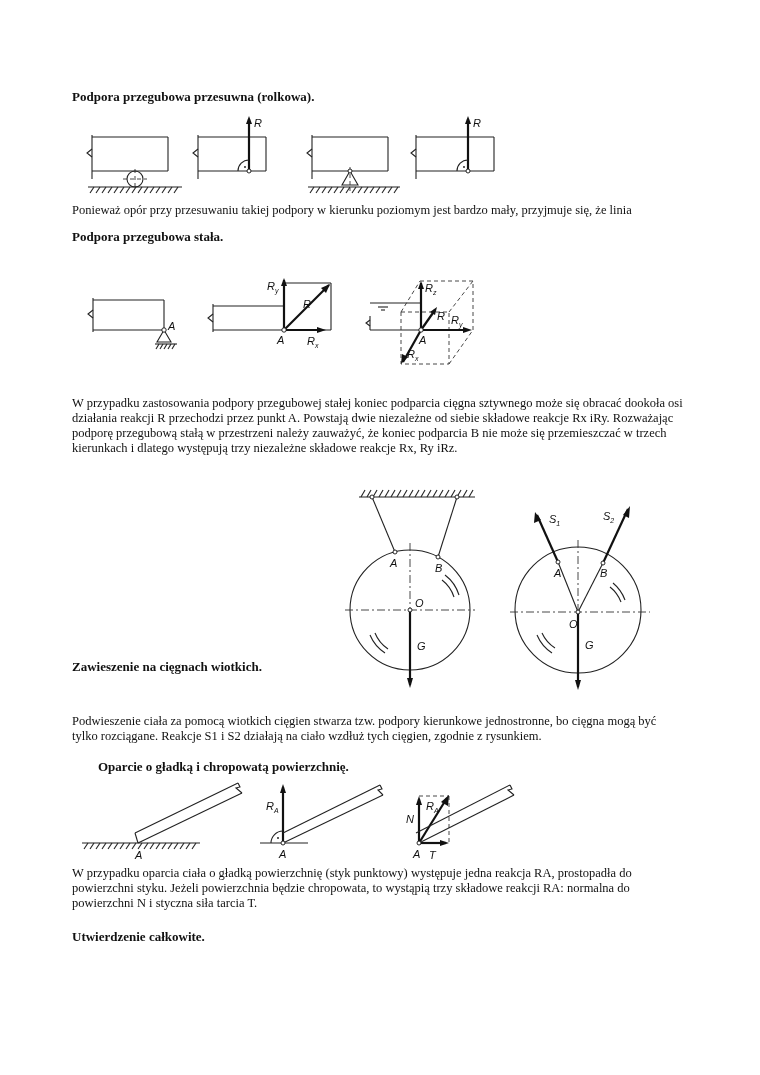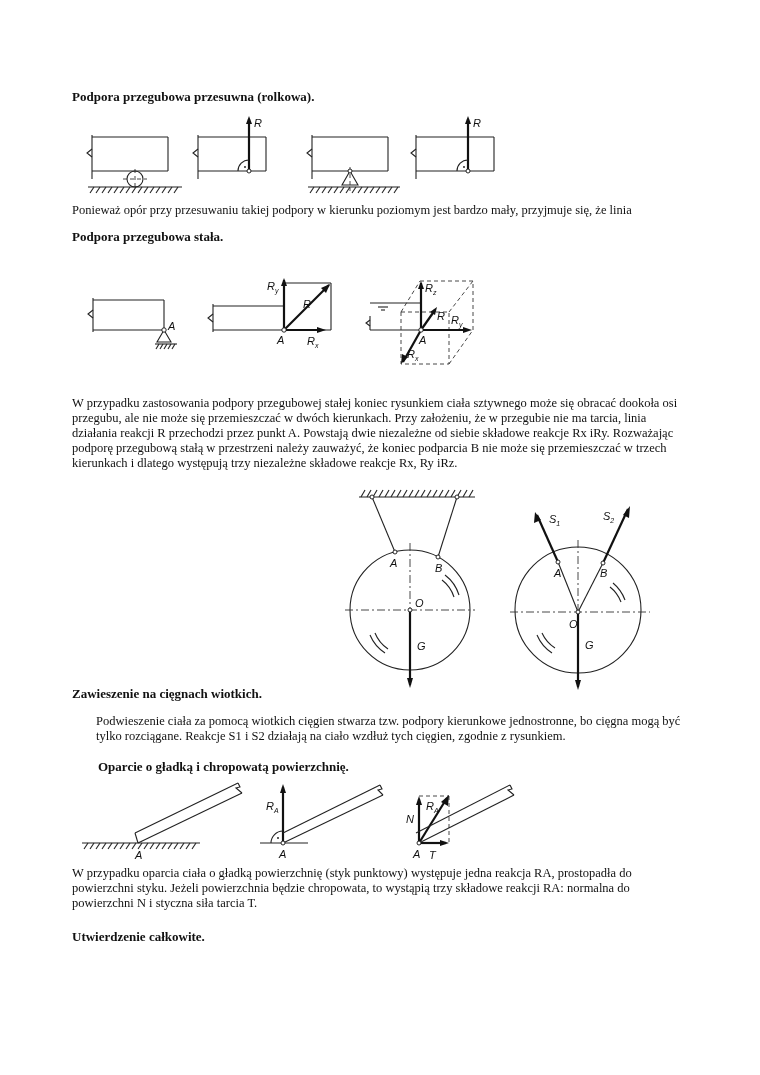--- a/index.html
+++ b/index.html
@@ -182,22 +182,21 @@
     <circle cx="336" cy="62" r="2.2" fill="#fff" stroke="#111" stroke-width="0.9"></circle>
     <text x="340" y="24">R<tspan class="sub" dy="3">z</tspan></text>
     <text x="352" y="52">R</text>
     <text x="366" y="56">R<tspan class="sub" dy="3">y</tspan></text>
     <text x="334" y="76">A</text>
     <text x="322" y="90">R<tspan class="sub" dy="3">x</tspan></text>
   </g>
 </svg>
 
 <div class="abs p" style="top:396px;">
-  <span class="l">W przypadku zastosowania podpory przegubowej stałej koniec rysunkiem ciała sztywnego może się obracać dookoła osi</span>
-  <span class="l">przegubu, ale nie może się przemieszczać w dwóch kierunkach. Przy założeniu, że w przegubie nie ma tarcia, linia</span>
+  <span class="l">W przypadku zastosowania podpory przegubowej stałej koniec podparcia cięgna sztywnego może się obracać dookoła osi</span>
   <span class="l">działania reakcji R przechodzi przez punkt A. Powstają dwie niezależne od siebie składowe reakcje Rx iRy. Rozważając</span>
   <span class="l">podporę przegubową stałą w przestrzeni należy zauważyć, że koniec podparcia B nie może się przemieszczać w trzech</span>
   <span class="l">kierunkach i dlatego występują trzy niezależne składowe reakcje Rx, Ry iRz.</span>
 </div>
 
 <svg style="left:345px;top:485px;" width="310" height="210">
 
   <g>
     <line class="ln" x1="14" y1="12" x2="130" y2="12"></line>
     <g class="ln" stroke-width="0.8">
@@ -264,22 +263,22 @@
     <path class="ln" d="M197,148 A35,35 0 0 0 210,163" stroke-width="0.7"></path>
     <text x="204" y="38">S<tspan class="sub" dy="3">1</tspan></text>
     <text x="258" y="35">S<tspan class="sub" dy="3">2</tspan></text>
     <text x="209" y="92">A</text>
     <text x="255" y="92">B</text>
     <text x="224" y="143">O</text>
     <text x="240" y="164">G</text>
   </g>
 </svg>
 
-<div class="abs h" style="top:686px;">Zawieszenie na cięgnach wiotkich.</div>
-<div class="abs p" style="top:714px;margin-left:24px;">
+<div class="abs h" style="top:659px;">Zawieszenie na cięgnach wiotkich.</div>
+<div class="abs p" style="top:714px;">
   <span class="l">Podwieszenie ciała za pomocą wiotkich cięgien stwarza tzw. podpory kierunkowe jednostronne, bo cięgna mogą być</span>
   <span class="l">tylko rozciągane. Reakcje S1 i S2 działają na ciało wzdłuż tych cięgien, zgodnie z rysunkiem.</span>
 </div>
 
 <div class="abs h" style="top:759px;margin-left:26px;">Oparcie o gładką i chropowatą powierzchnię.</div>
 
 <svg style="left:80px;top:777px;" width="400" height="80">
 
   <g>
     <line class="ln" x1="2" y1="66" x2="120" y2="66"></line>

